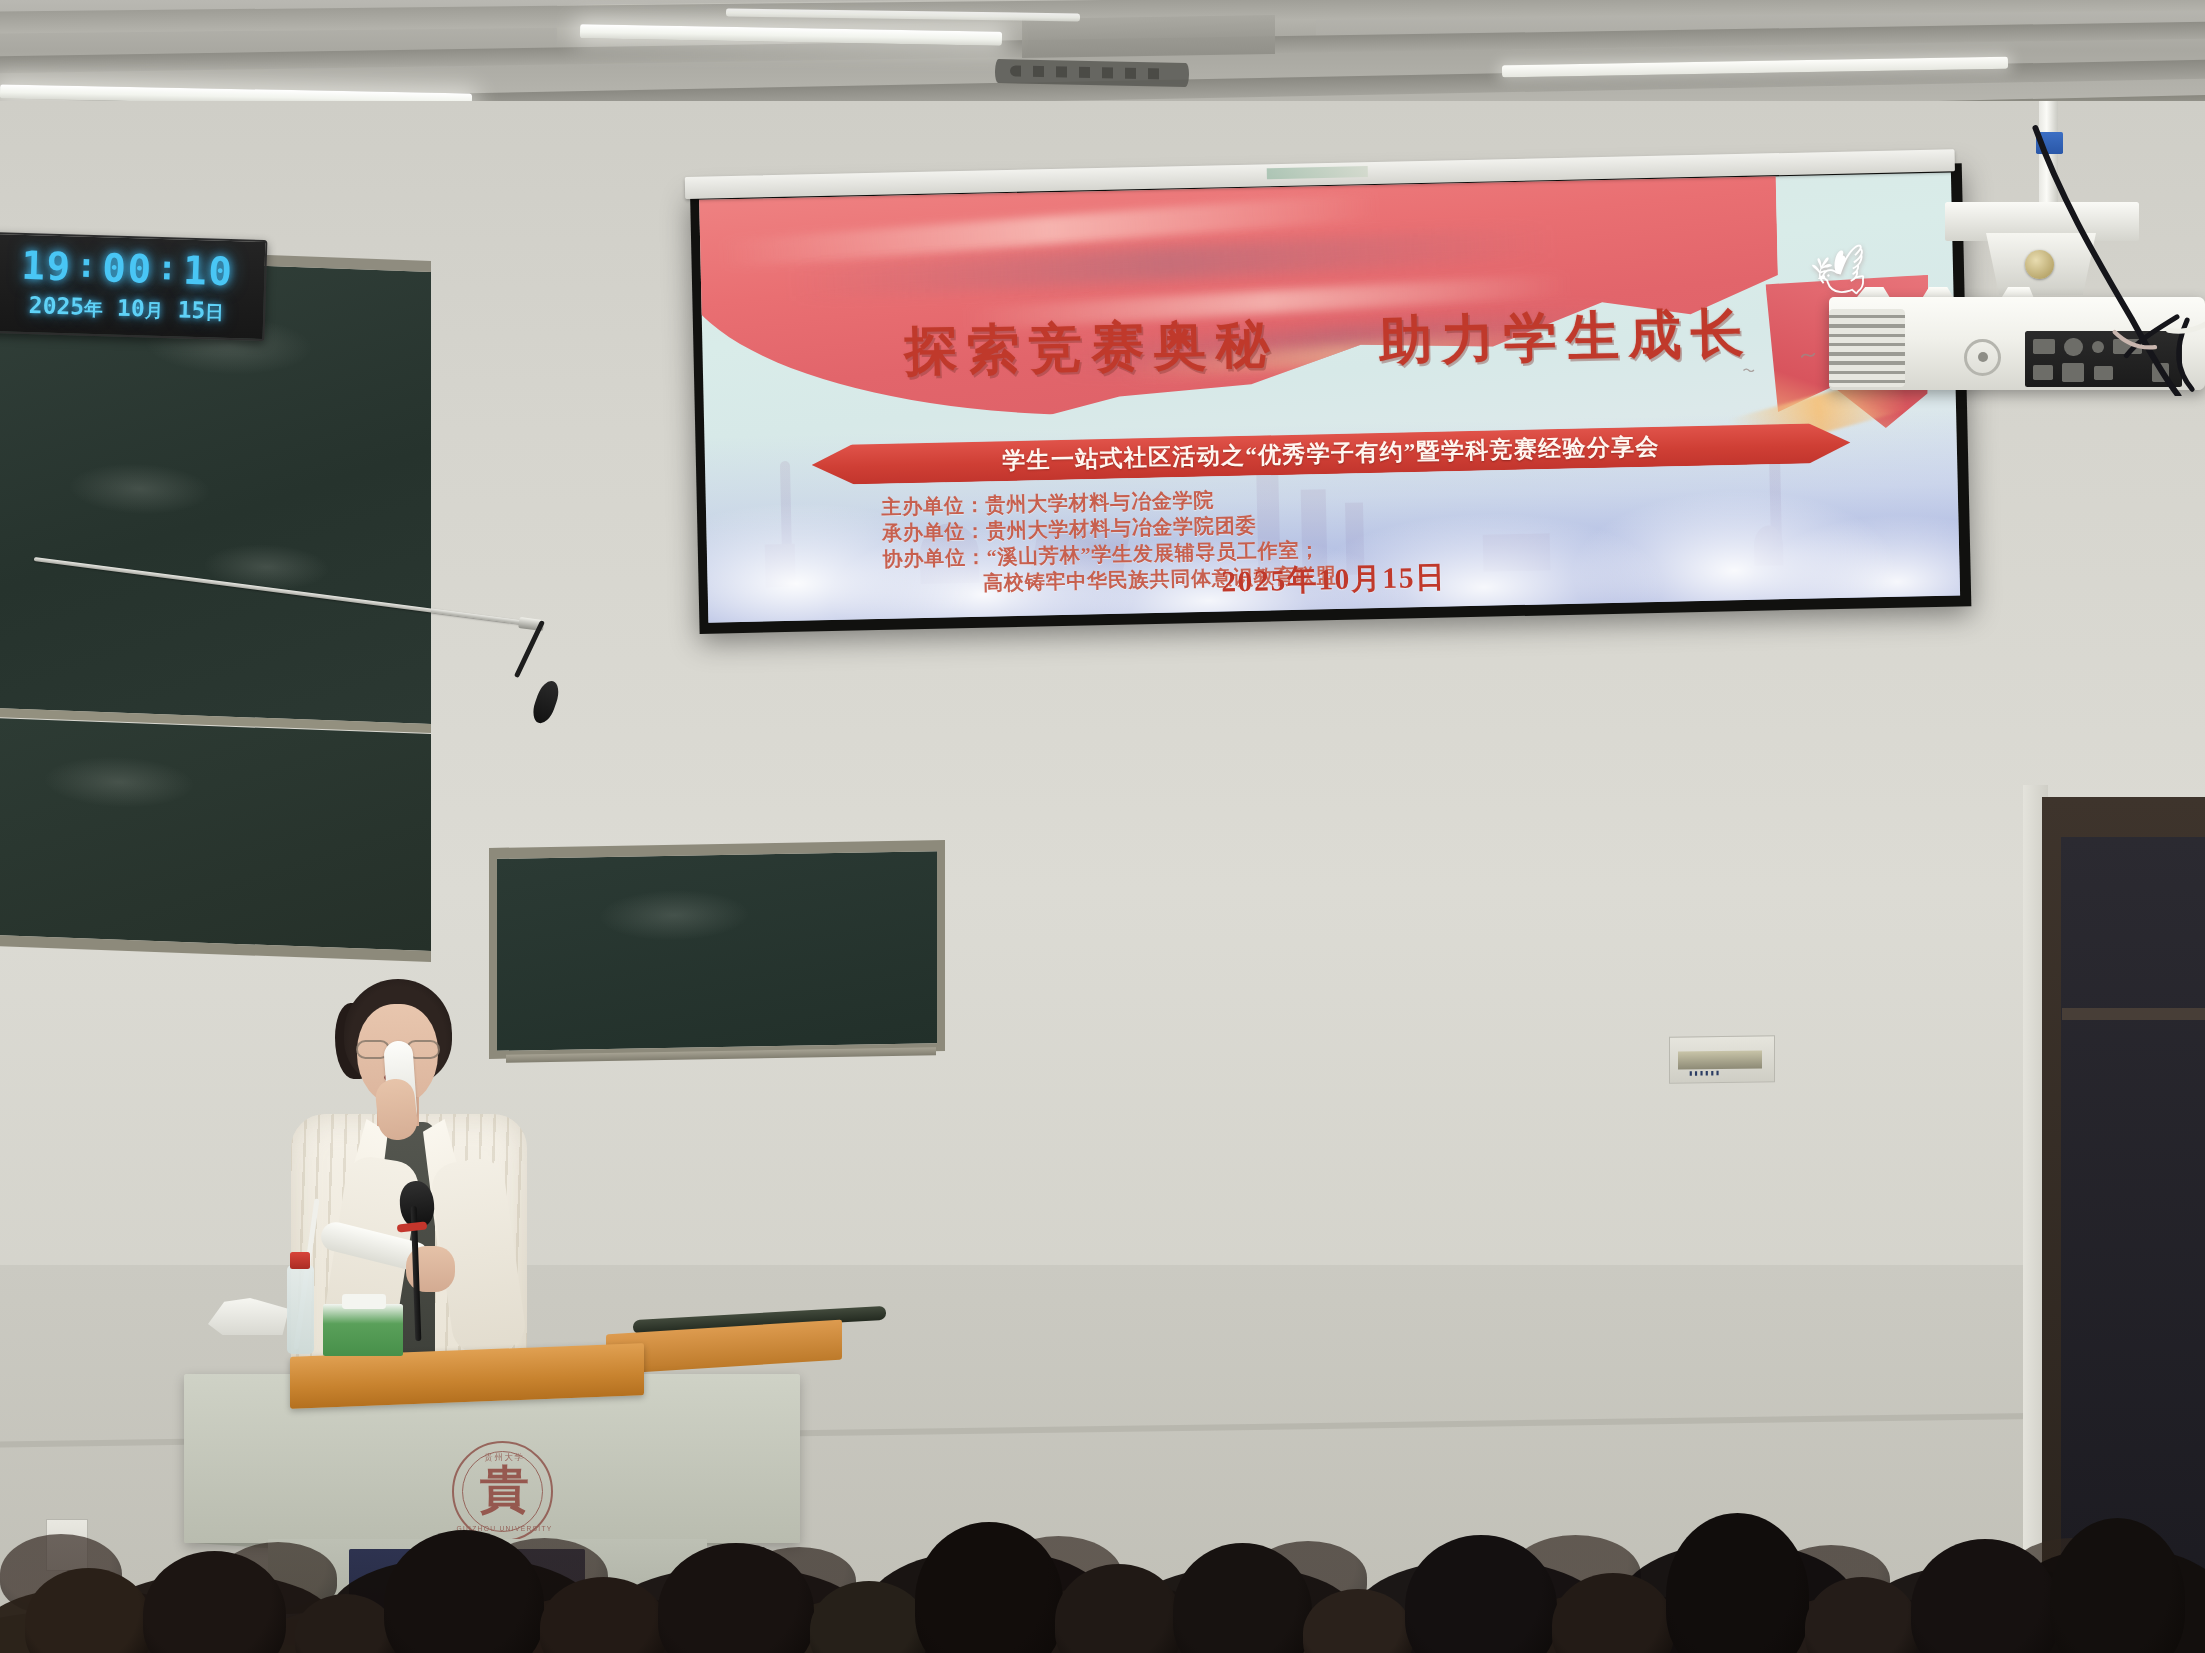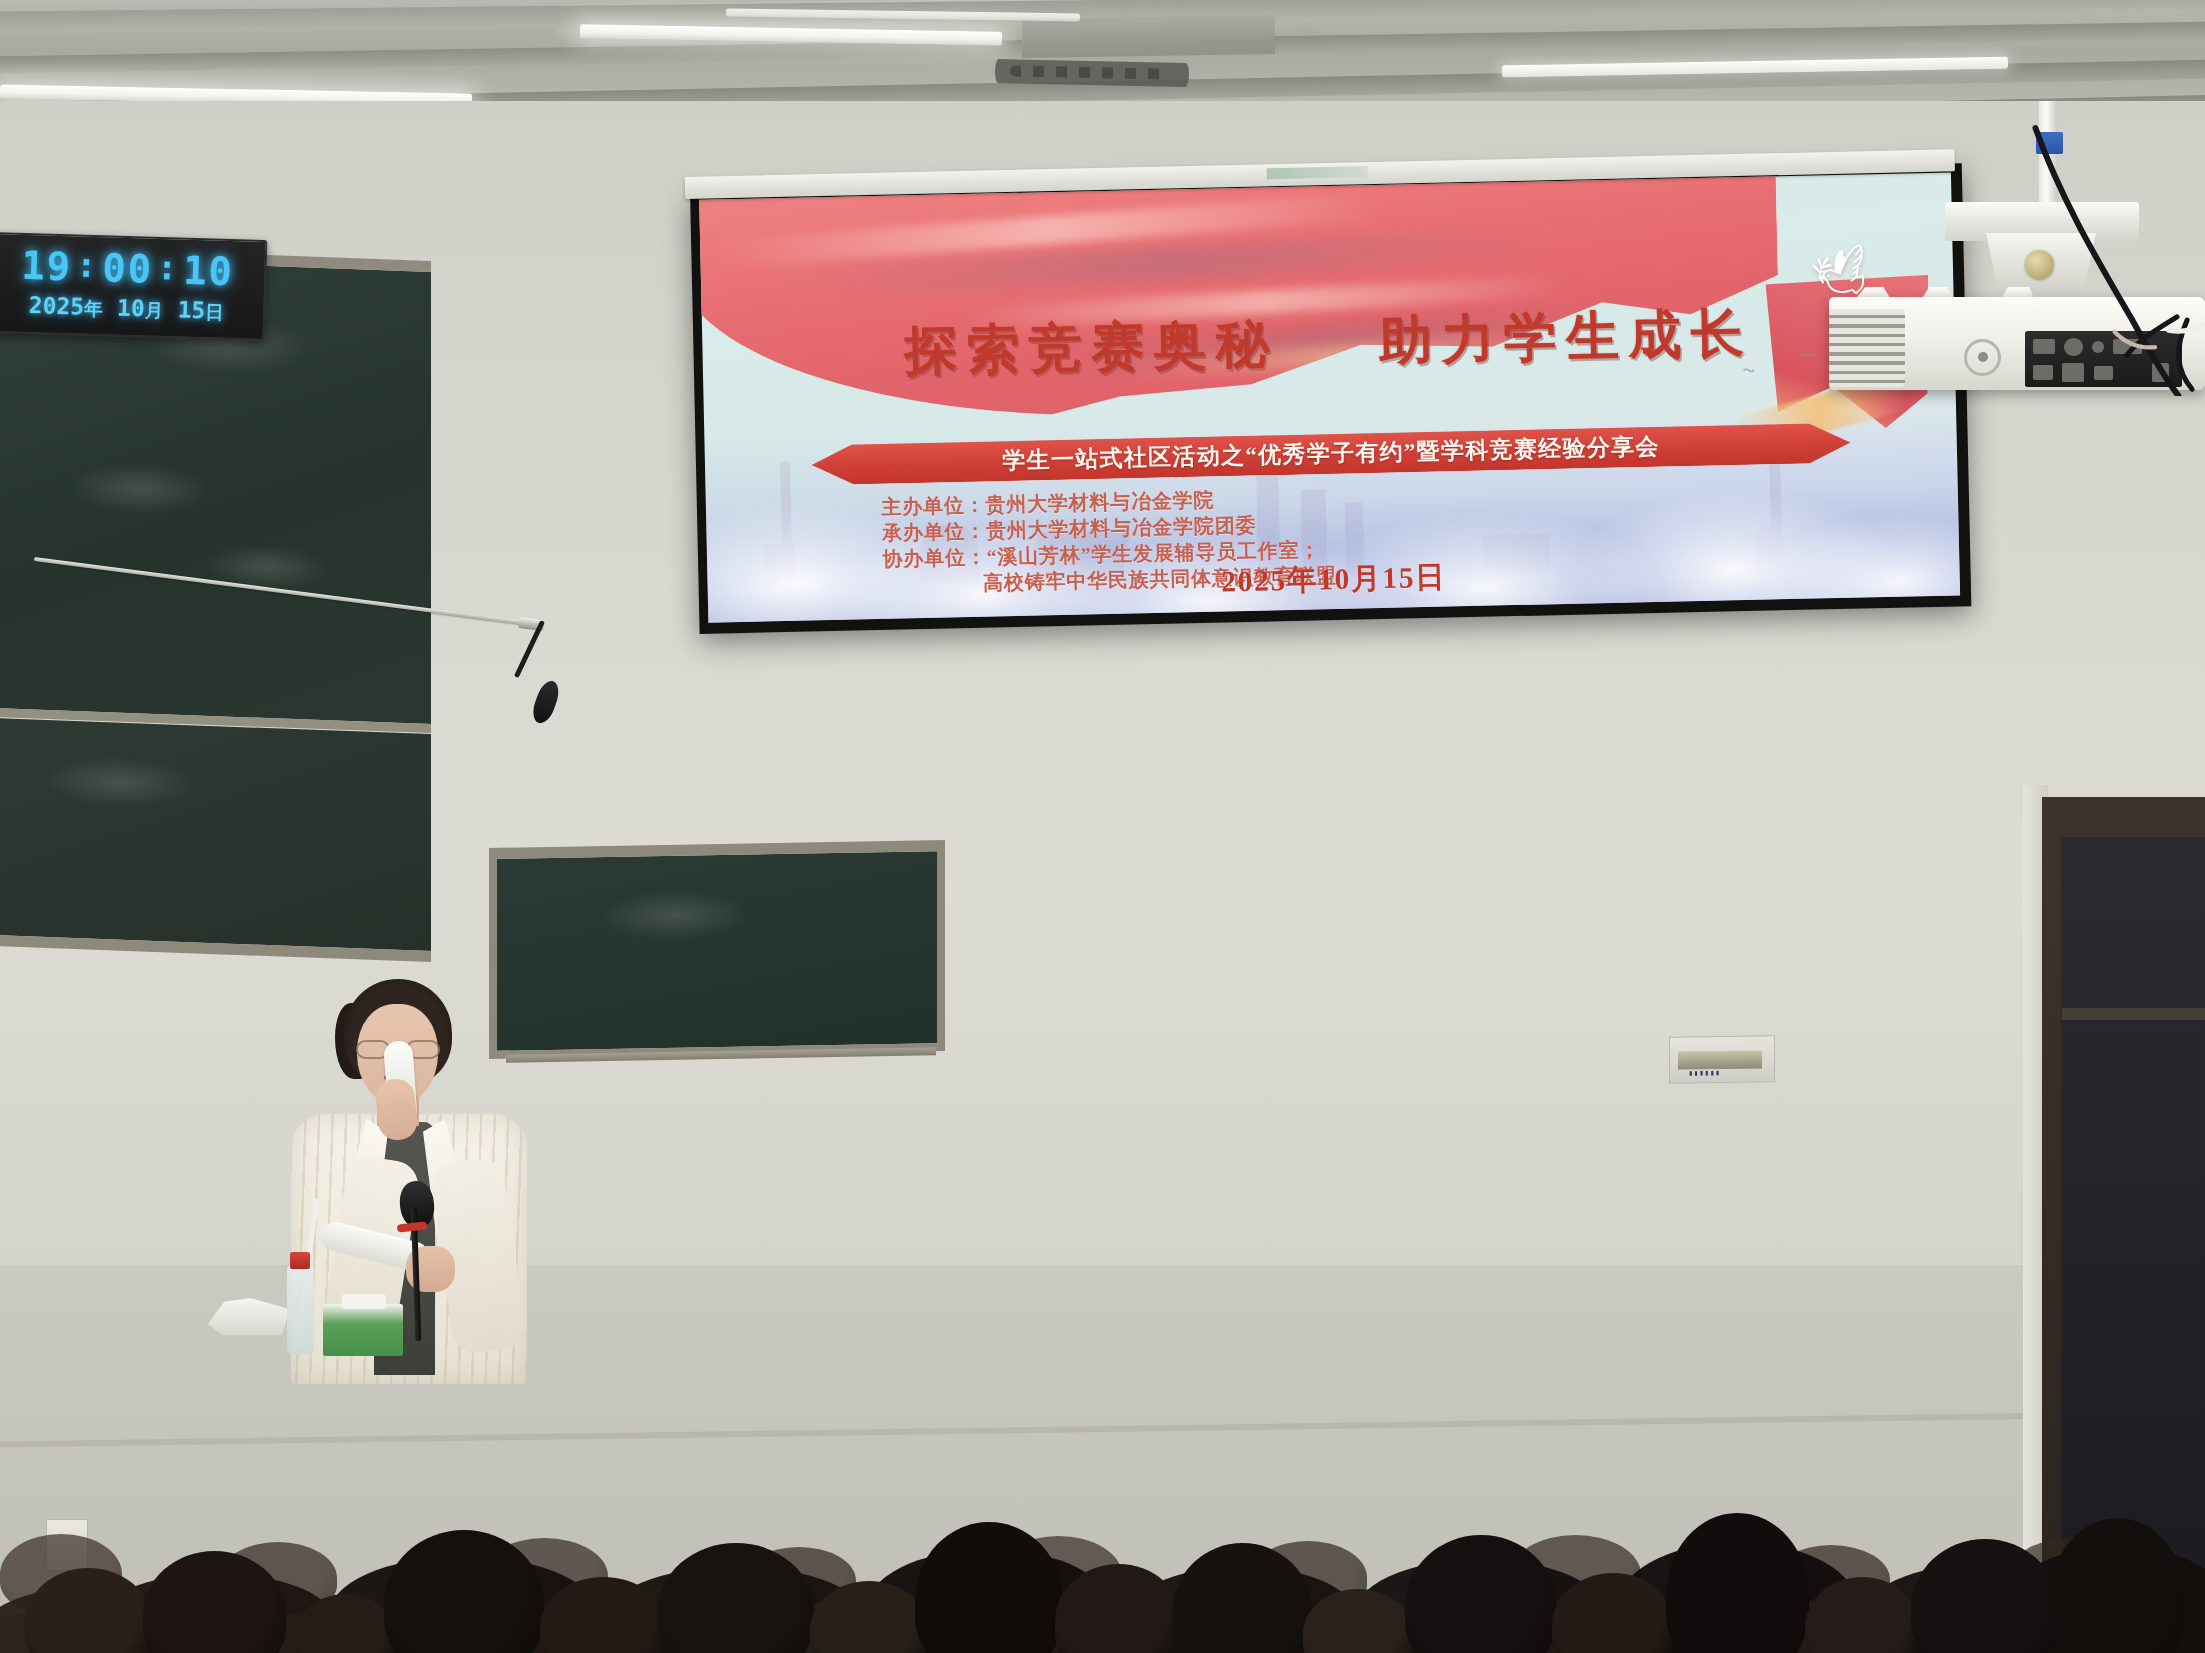--- a/index.html
+++ b/index.html
@@ -550,20 +550,39 @@
   <div class="bottle">
     <div class="cap"></div>
   </div>
   <div class="tissue">
     <div class="pull"></div>
   </div>
   <div id="desk-mic-head"></div>
   <div id="desk-mic-ring"></div>
   <div id="desk-mic-stem"></div>
 
+  <div id="lectern">
+    <div class="lec-bar"></div>
+    <div class="lec-top2"></div>
+    <div class="lec-wing-l">
+      <div class="grille" style="left:23.6px;top:34px;"></div>
+    </div>
+    <div class="lec-wing-r">
+      <div class="grille" style="left:29px;top:32px;"></div>
+    </div>
+    <div class="lec-body"></div>
+    <div class="lec-top"></div>
+    <div class="lec-seal">
+      <div class="arc-t" data-bind="podium.emblem_top_text">贵州大学</div>
+      <div class="gz" data-bind="podium.emblem_char">貴</div>
+      <div class="arc-b" data-bind="podium.emblem_bottom_text">GUIZHOU UNIVERSITY</div>
+    </div>
+    <div class="lec-base"></div>
+    <div class="lec-screen"></div>
+  </div>
 
   <div id="audience">
       <div class="shoulder" style="left: -42px; width: 206px; height: 66px; background: rgb(51, 39, 33); opacity: 0.62; z-index: 1;"></div>
       <div class="head" style="left: 0px; width: 122px; height: 80px; background: radial-gradient(at 44% 34%, rgb(51, 39, 33) 58%, rgb(11, 8, 6) 100%); bottom: 39px; opacity: 0.68; z-index: 2;"></div>
       <div class="shoulder" style="left: 179px; width: 198px; height: 59px; background: rgb(45, 35, 28); opacity: 0.62; z-index: 1;"></div>
       <div class="head" style="left: 219px; width: 118px; height: 72px; background: radial-gradient(at 44% 34%, rgb(45, 35, 28) 58%, rgb(11, 8, 6) 100%); bottom: 39px; opacity: 0.68; z-index: 2;"></div>
       <div class="shoulder" style="left: 438px; width: 213px; height: 62px; background: rgb(48, 37, 32); opacity: 0.62; z-index: 1;"></div>
       <div class="head" style="left: 481px; width: 127px; height: 76px; background: radial-gradient(at 44% 34%, rgb(48, 37, 32) 58%, rgb(11, 8, 6) 100%); bottom: 39px; opacity: 0.68; z-index: 2;"></div>
       <div class="shoulder" style="left: 704px; width: 191px; height: 55px; background: rgb(43, 33, 27); opacity: 0.62; z-index: 1;"></div>
       <div class="head" style="left: 742px; width: 114px; height: 67px; background: radial-gradient(at 44% 34%, rgb(43, 33, 27) 58%, rgb(11, 8, 6) 100%); bottom: 39px; opacity: 0.68; z-index: 2;"></div>

